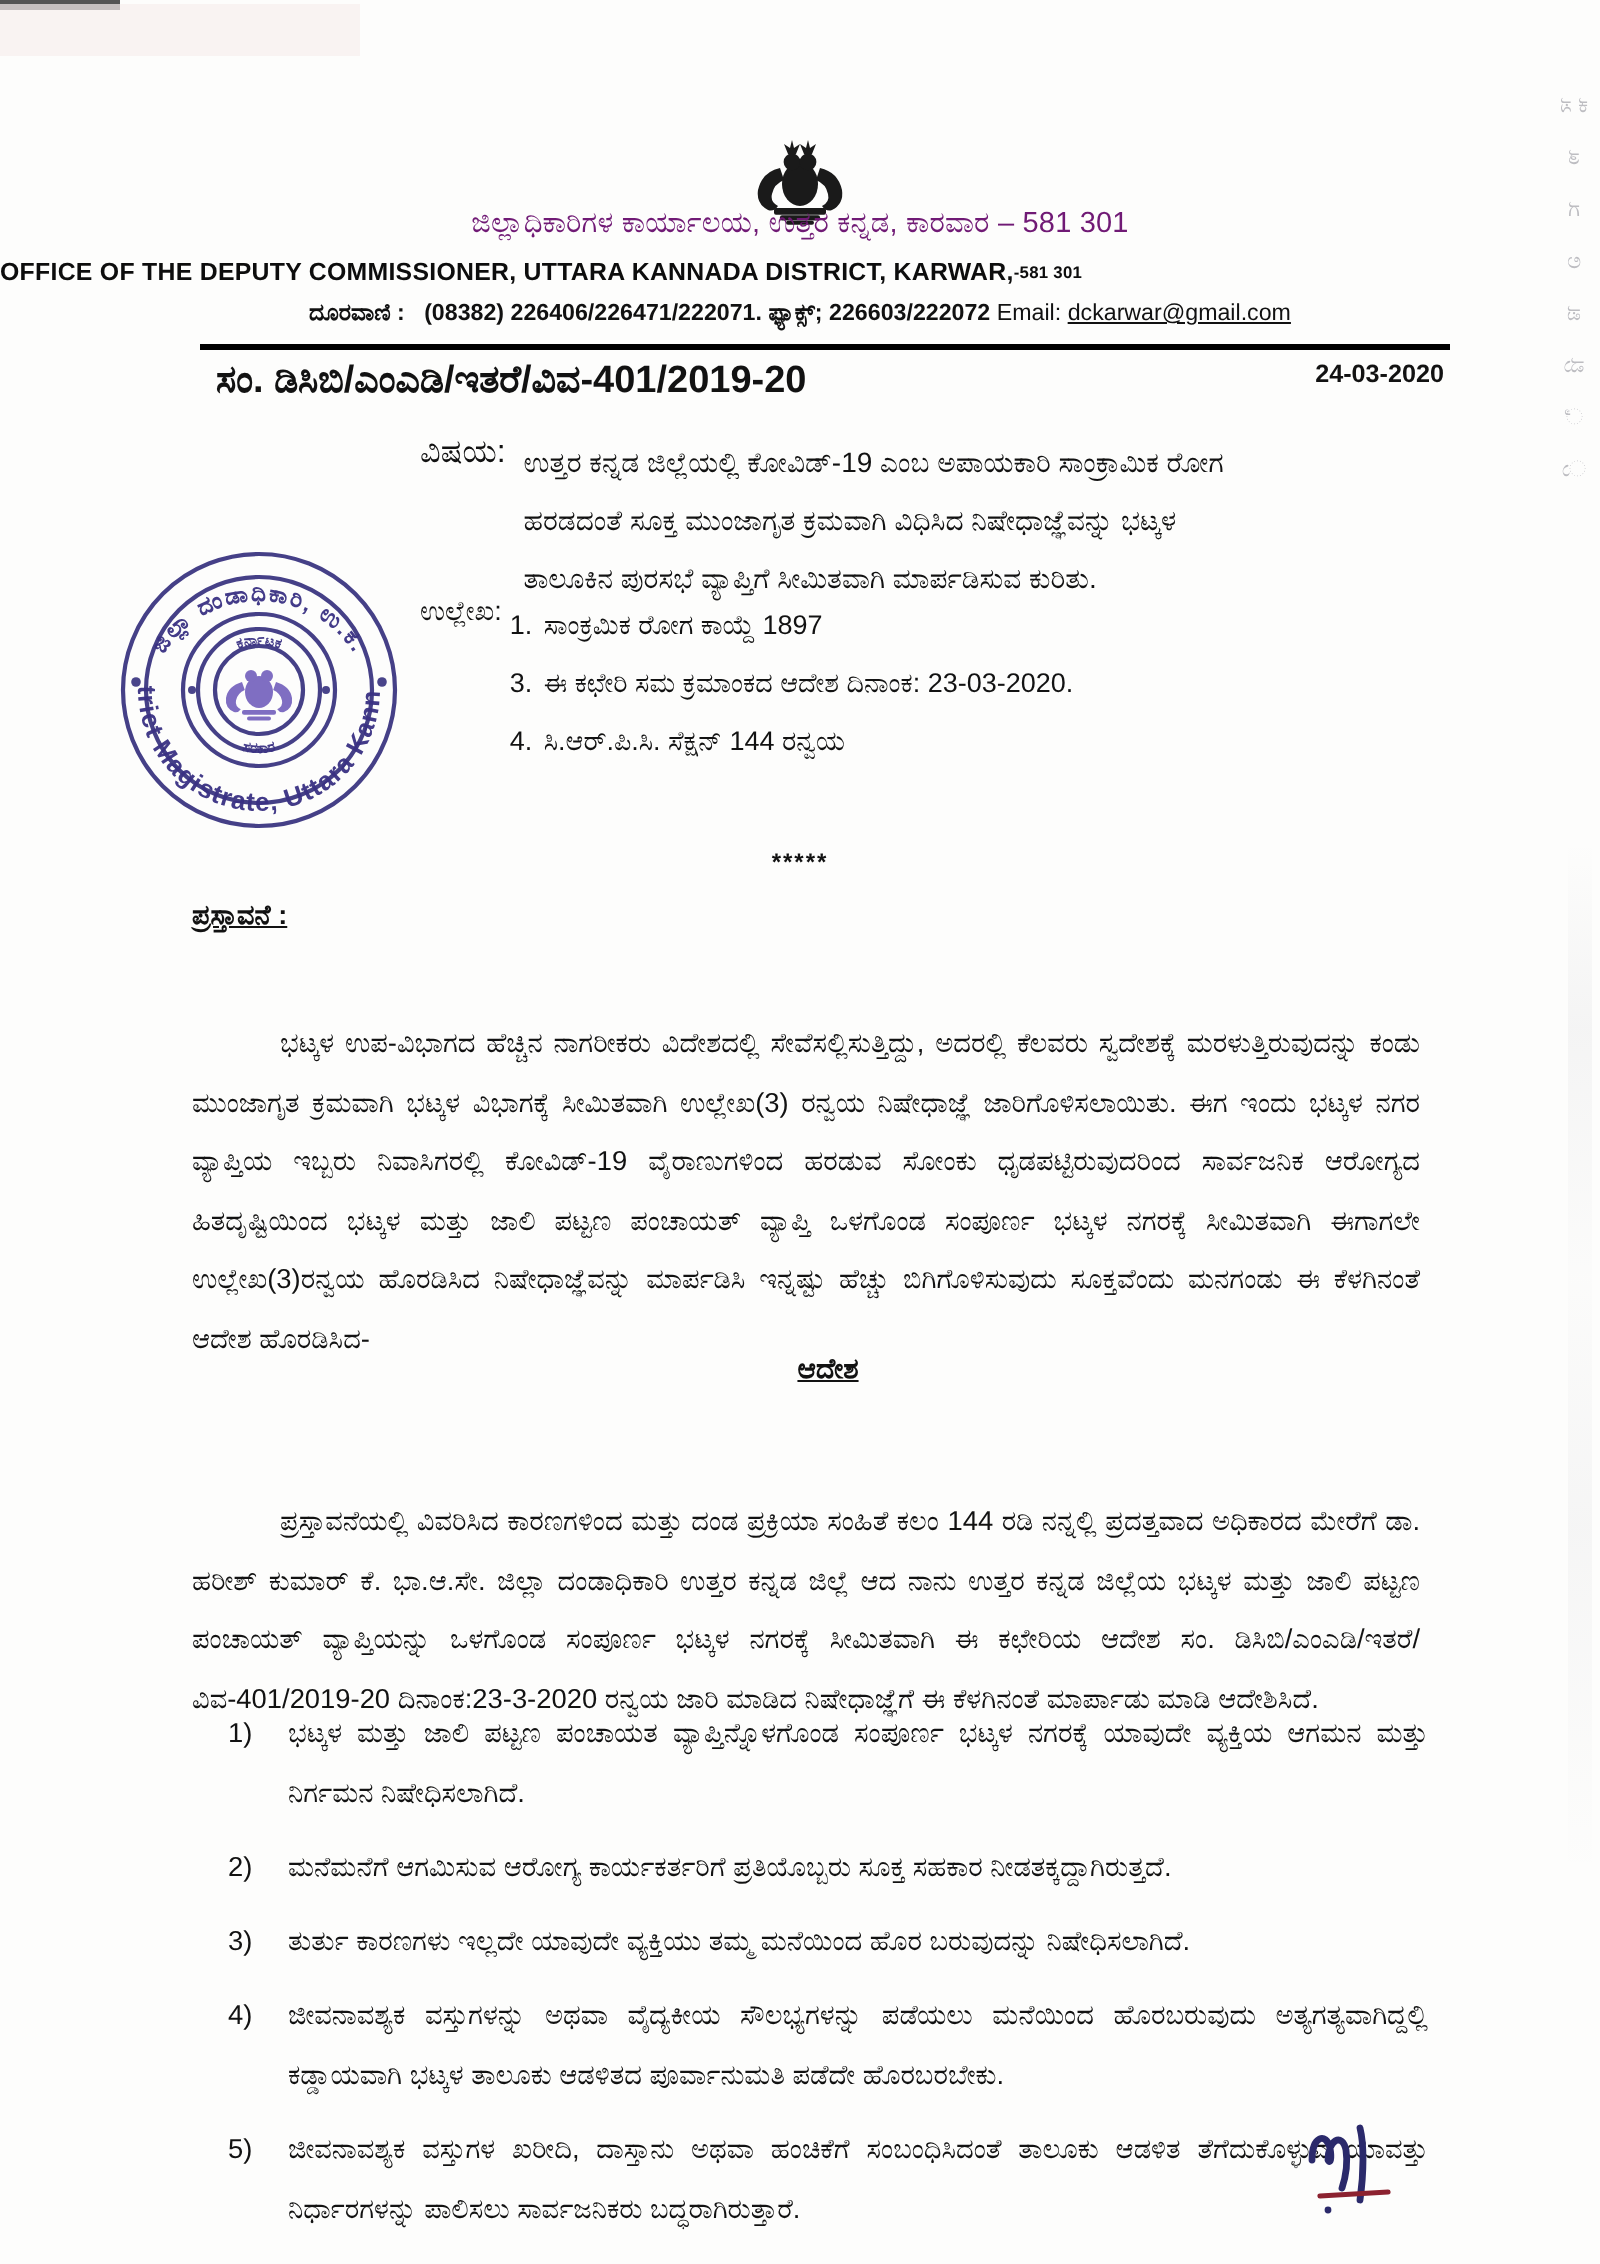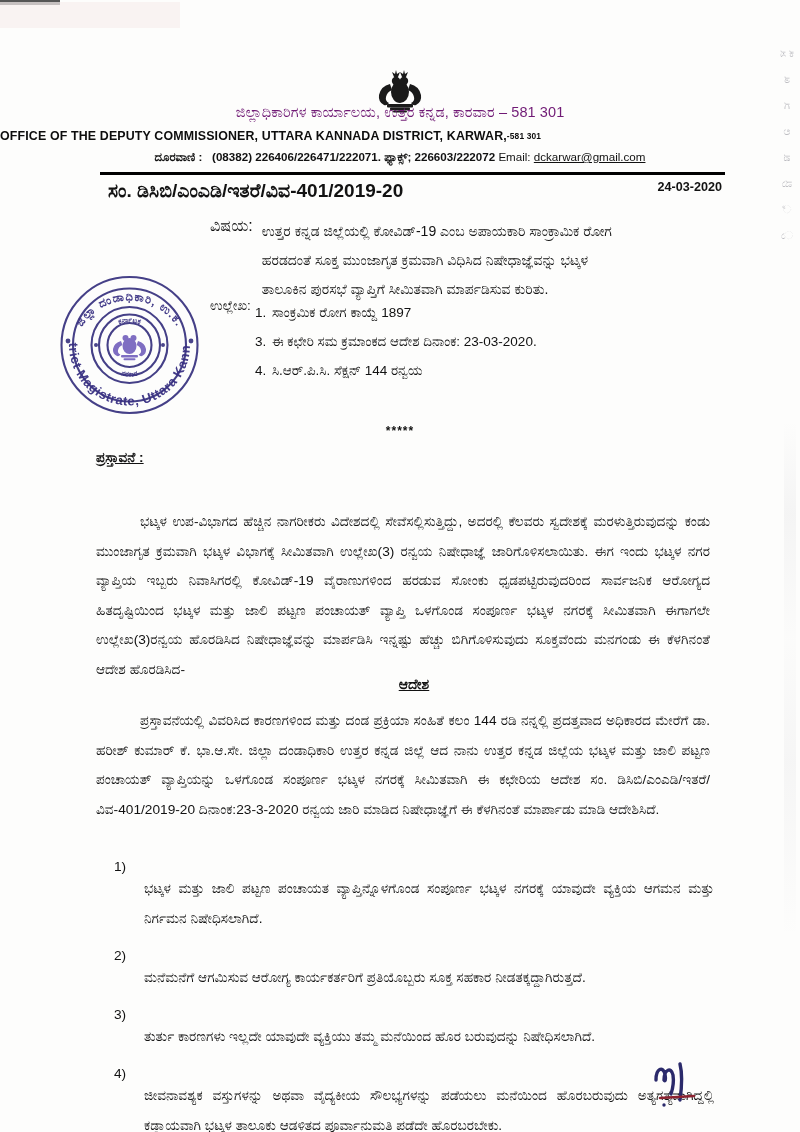--- a/index.html
+++ b/index.html
@@ -223,21 +223,21 @@
   .order-head {
     position: absolute;
     left: 0; right: 0;
     top: 676px;
     text-align: center;
     font-size: 14px;
     font-weight: bold;
     text-decoration: underline;
     padding-left: 28px;
   }
-  .order-body { top: 706px; }
+  .order-body { top: 746px; }
   .order-body .indent { display: inline-block; width: 44px; }
 
   
   .order-list {
     position: absolute;
     left: 114px;
     top: 852px;
     width: 600px;
     list-style: none;
     margin: 0;
@@ -252,21 +252,20 @@
   }
   .order-list .onum {
     flex: 0 0 auto;
     width: 30px;
     text-align: left;
   }
   .order-list .otext {
     flex: 1 1 auto;
     text-align: justify;
     text-justify: inter-word;
-    margin-top: 22px;
   }
 
   
   .signature {
     position: absolute;
     left: 650px;
     top: 1058px;
     width: 80px;
     height: 58px;
     pointer-events: none;

